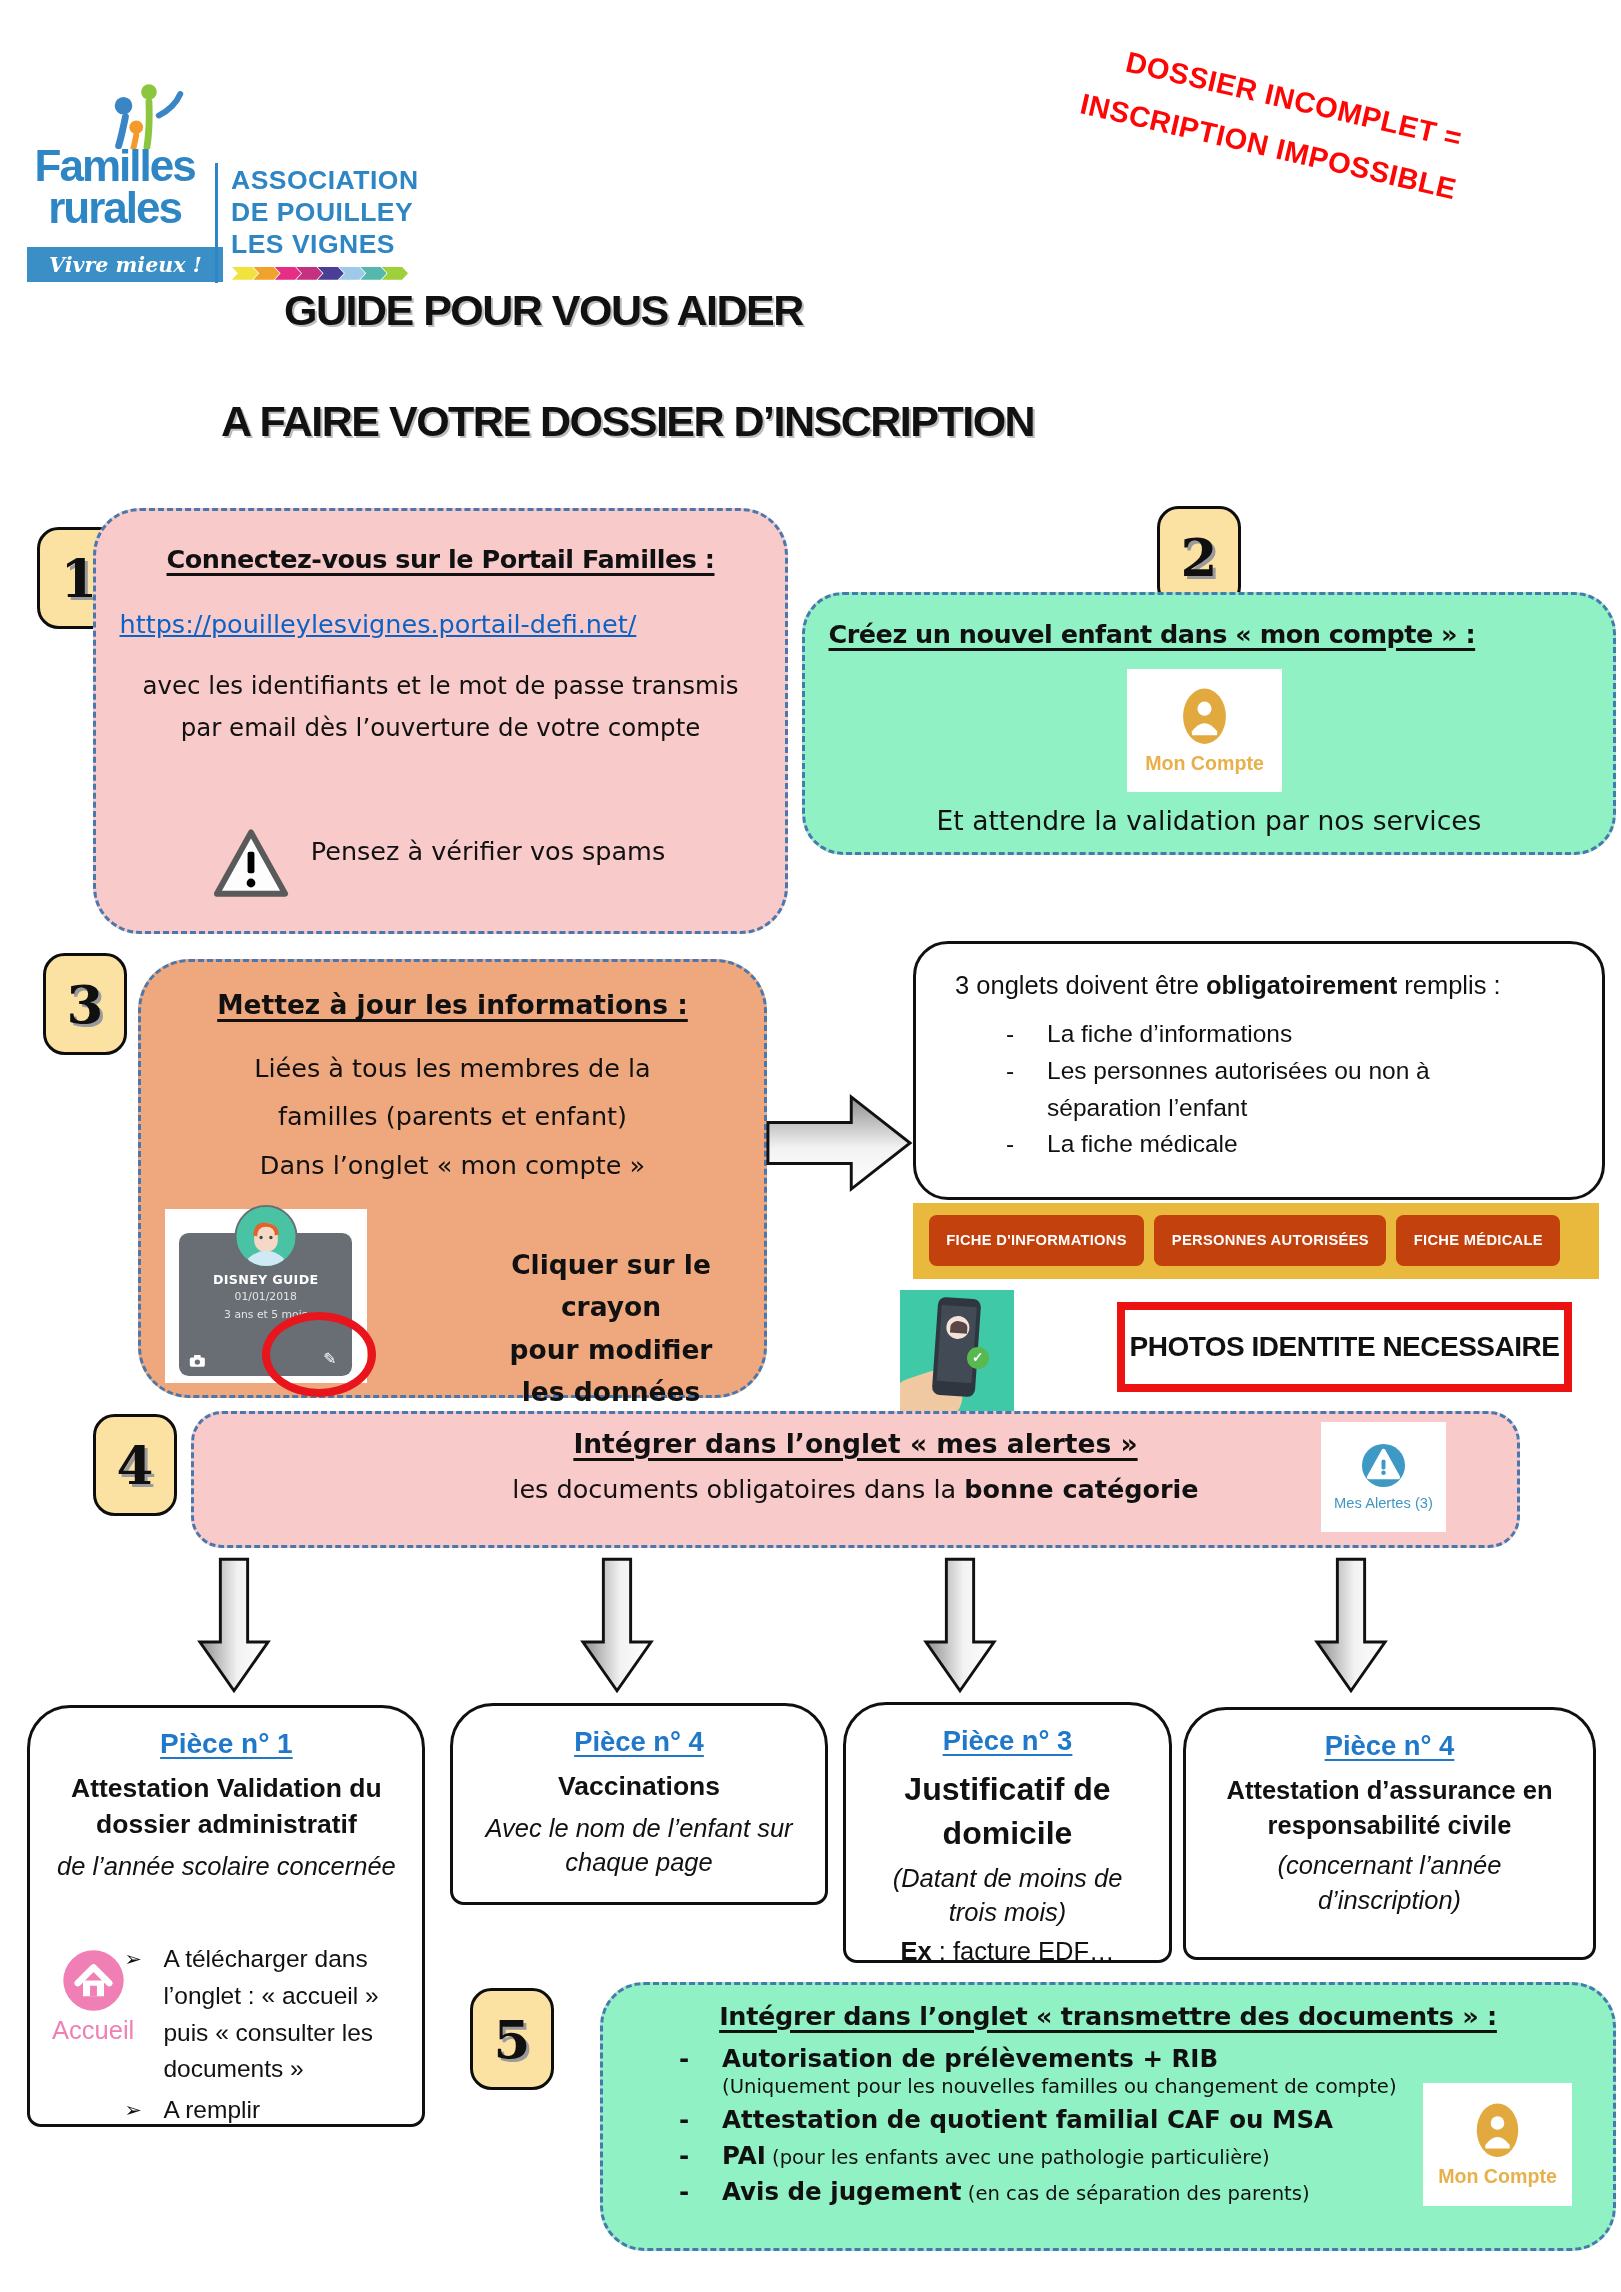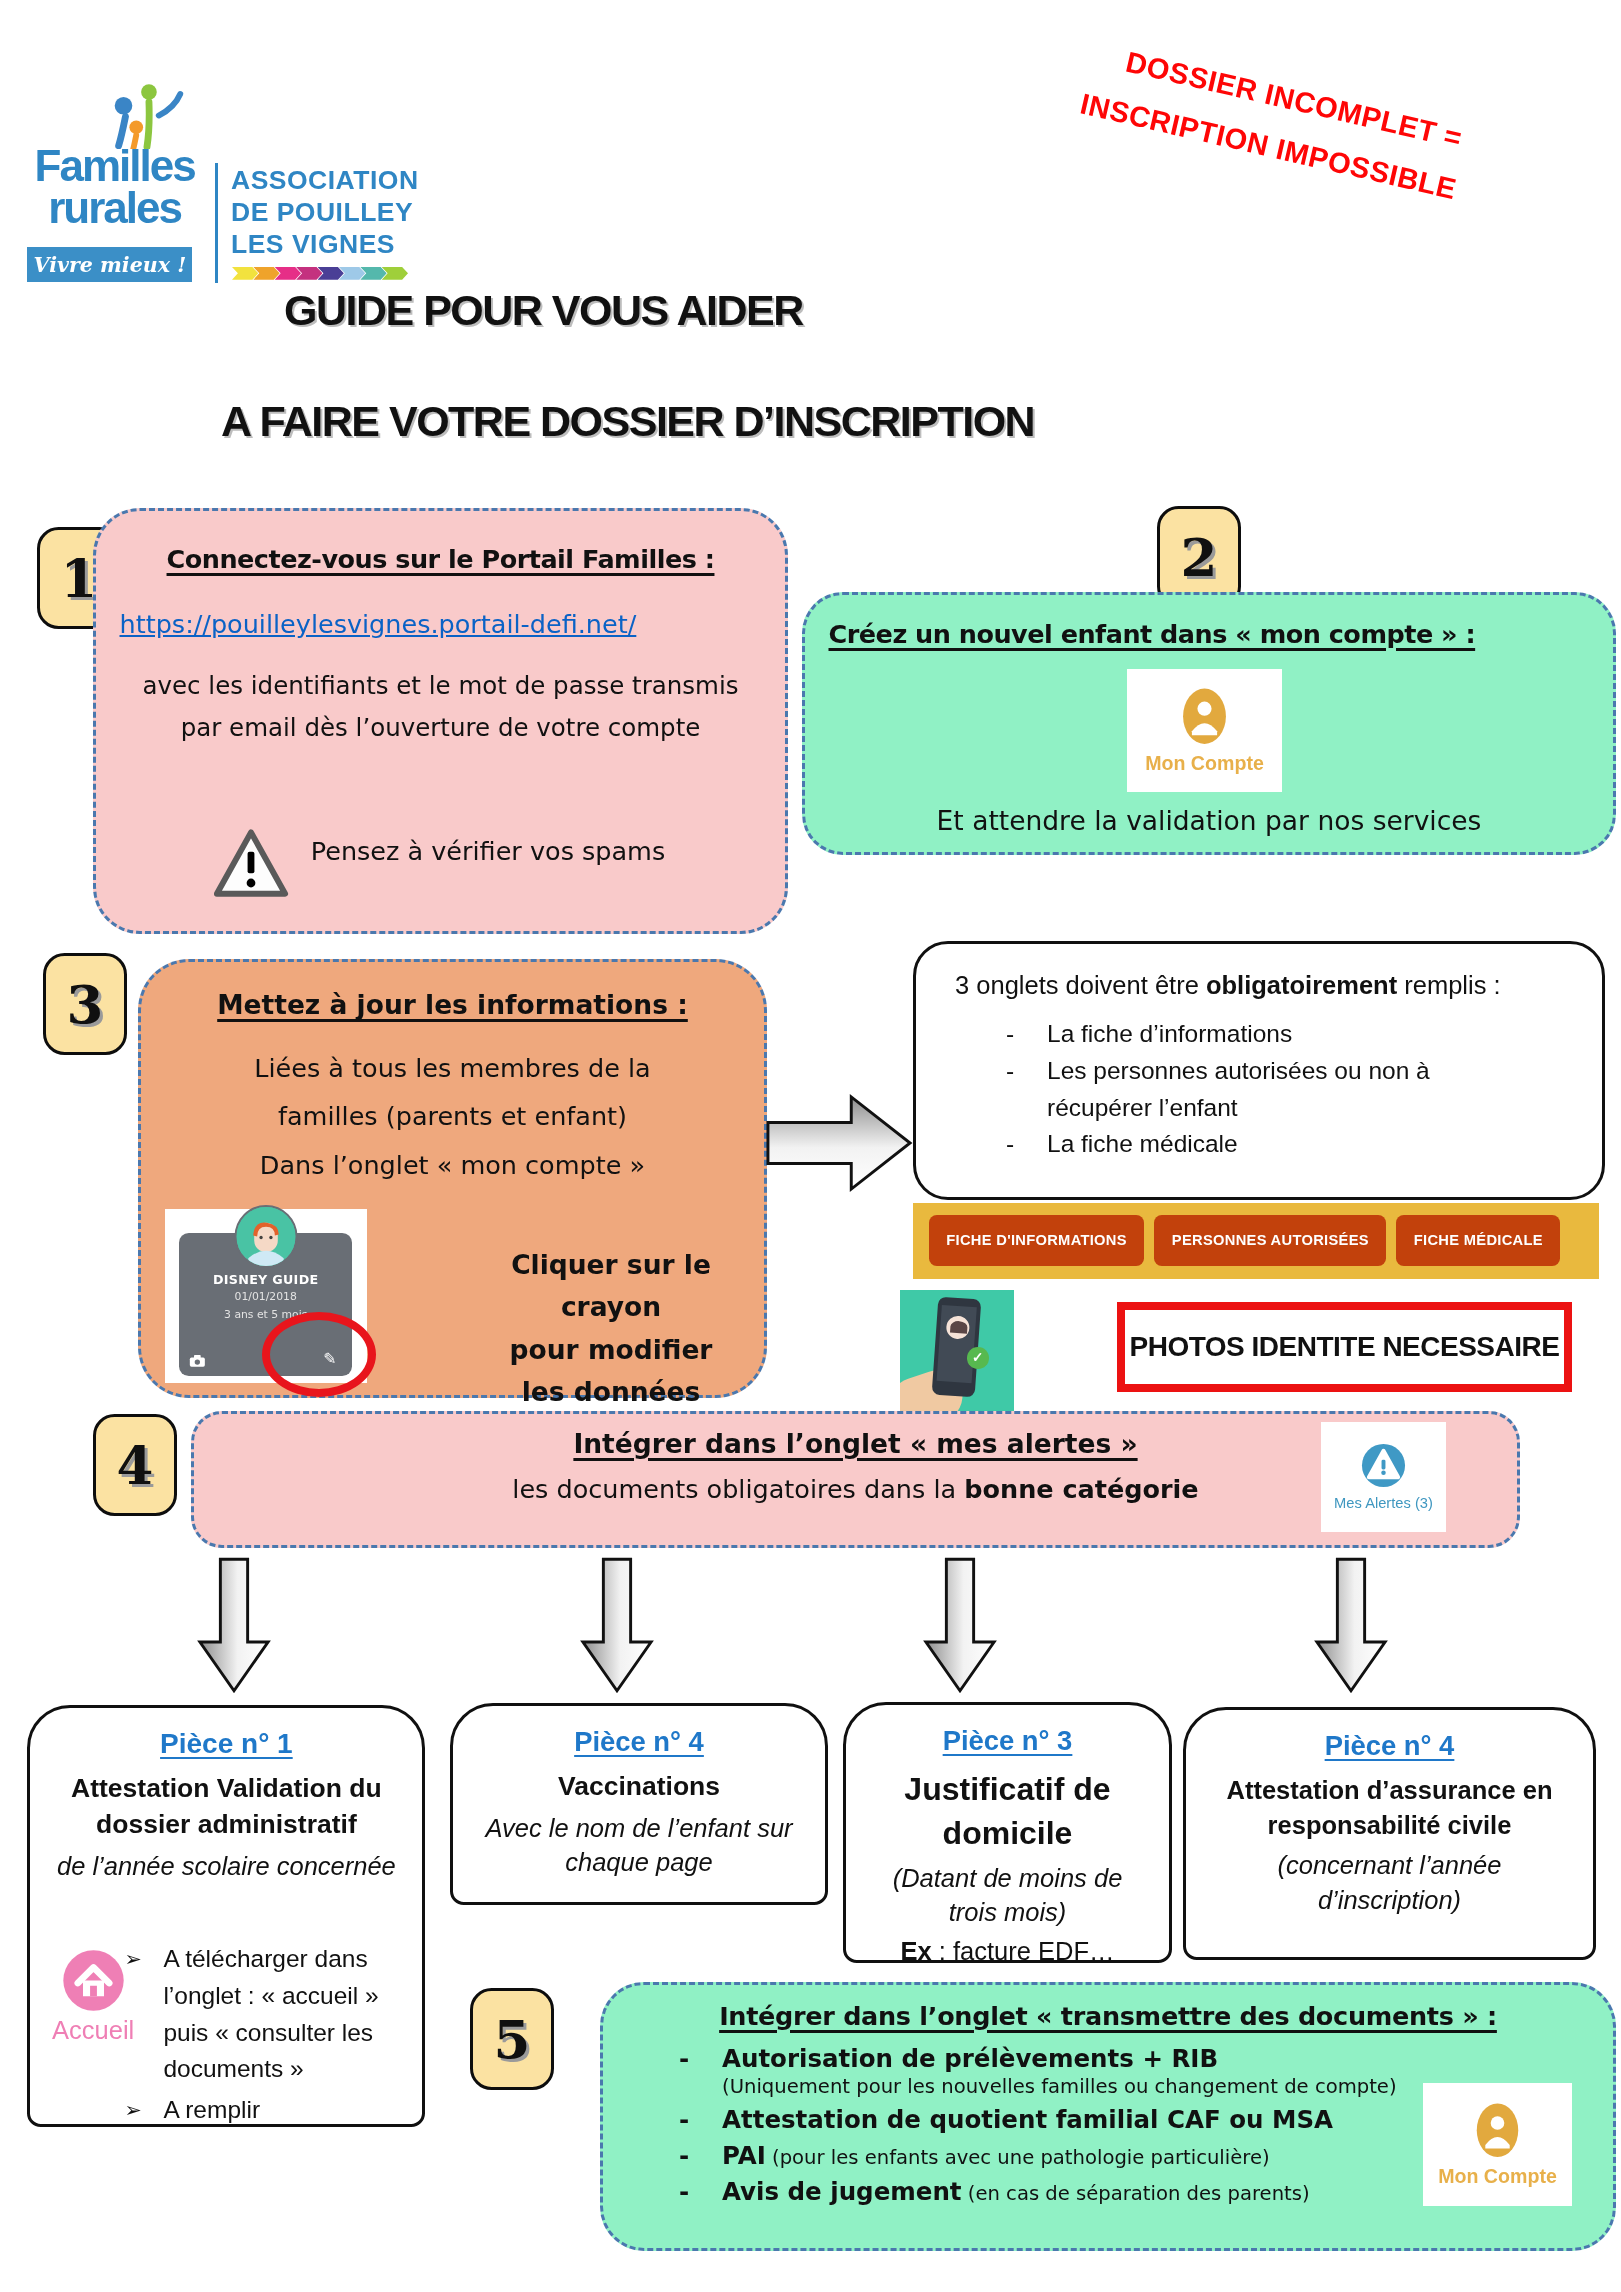--- a/index.html
+++ b/index.html
@@ -3,21 +3,21 @@
 <meta charset="utf-8">
 <style>
   html,body{margin:0;padding:0;background:#fff;}
   .page{position:relative;width:1621px;height:2293px;background:#fff;overflow:hidden;
         font-family:"Liberation Sans",sans-serif;color:#111;}
   .abs{position:absolute;}
   .hand{font-family:"DejaVu Sans",sans-serif;}
   
   .logo-brand{left:21.6px;top:145px;width:186px;text-align:center;color:#2f86c4;font-weight:bold;
               font-size:44px;line-height:.95;letter-spacing:-2px;}
-  .logo-tagline{left:27.4px;top:247px;width:165px;height:35px;background:#3b8fc7;color:#fff;
+  .logo-tagline{left:27.4px;top:247px;width:196px;height:35px;background:#3b8fc7;color:#fff;
                 font-family:"DejaVu Serif",serif;font-style:italic;font-weight:bold;font-size:20.6px;
                 display:flex;align-items:center;justify-content:center;}
   .logo-divider{left:215px;top:163px;width:2.9px;height:120px;background:#2f86c4;}
   .logo-assoc{left:231px;top:165px;color:#2f86c4;font-size:26.5px;font-weight:bold;line-height:1.2;letter-spacing:0.5px;}
   .logo-stripe{left:232px;top:267px;width:176px;height:12.7px;display:flex;}
   .logo-stripe span{flex:1;margin-left:-4.9px;clip-path:polygon(0 0,calc(100% - 5.9px) 0,100% 50%,calc(100% - 5.9px) 100%,0 100%,5.9px 50%);}
   .logo-stripe span:first-child{margin-left:0;}
   .c1{background:#f2e23e}.c2{background:#efa32b}.c3{background:#e62e87}.c4{background:#c4317f}
   .c5{background:#4a3f96}.c6{background:#9ec9e8}.c7{background:#54b8ac}.c8{background:#9fcf3a}
   
@@ -268,21 +268,21 @@
     <div class="panel-intro">
       <span>3 onglets doivent être </span><b>obligatoirement</b><span> remplis :</span>
     </div>
     <div class="panel-list">
       <div class="prow">
         <span class="pdash">-</span>
         <span style="flex:1">La fiche d’informations</span>
       </div>
       <div class="prow">
         <span class="pdash">-</span>
-        <span style="flex:1">Les personnes autorisées ou non à récupérer l’enfant</span>
+        <span style="flex:1">Les personnes autorisées ou non à séparation l’enfant</span>
       </div>
       <div class="prow">
         <span class="pdash">-</span>
         <span style="flex:1">La fiche médicale</span>
       </div>
     </div>
   </div>
 
   <div class="abs tabbar">
     <div class="tab">FICHE D'INFORMATIONS</div>

